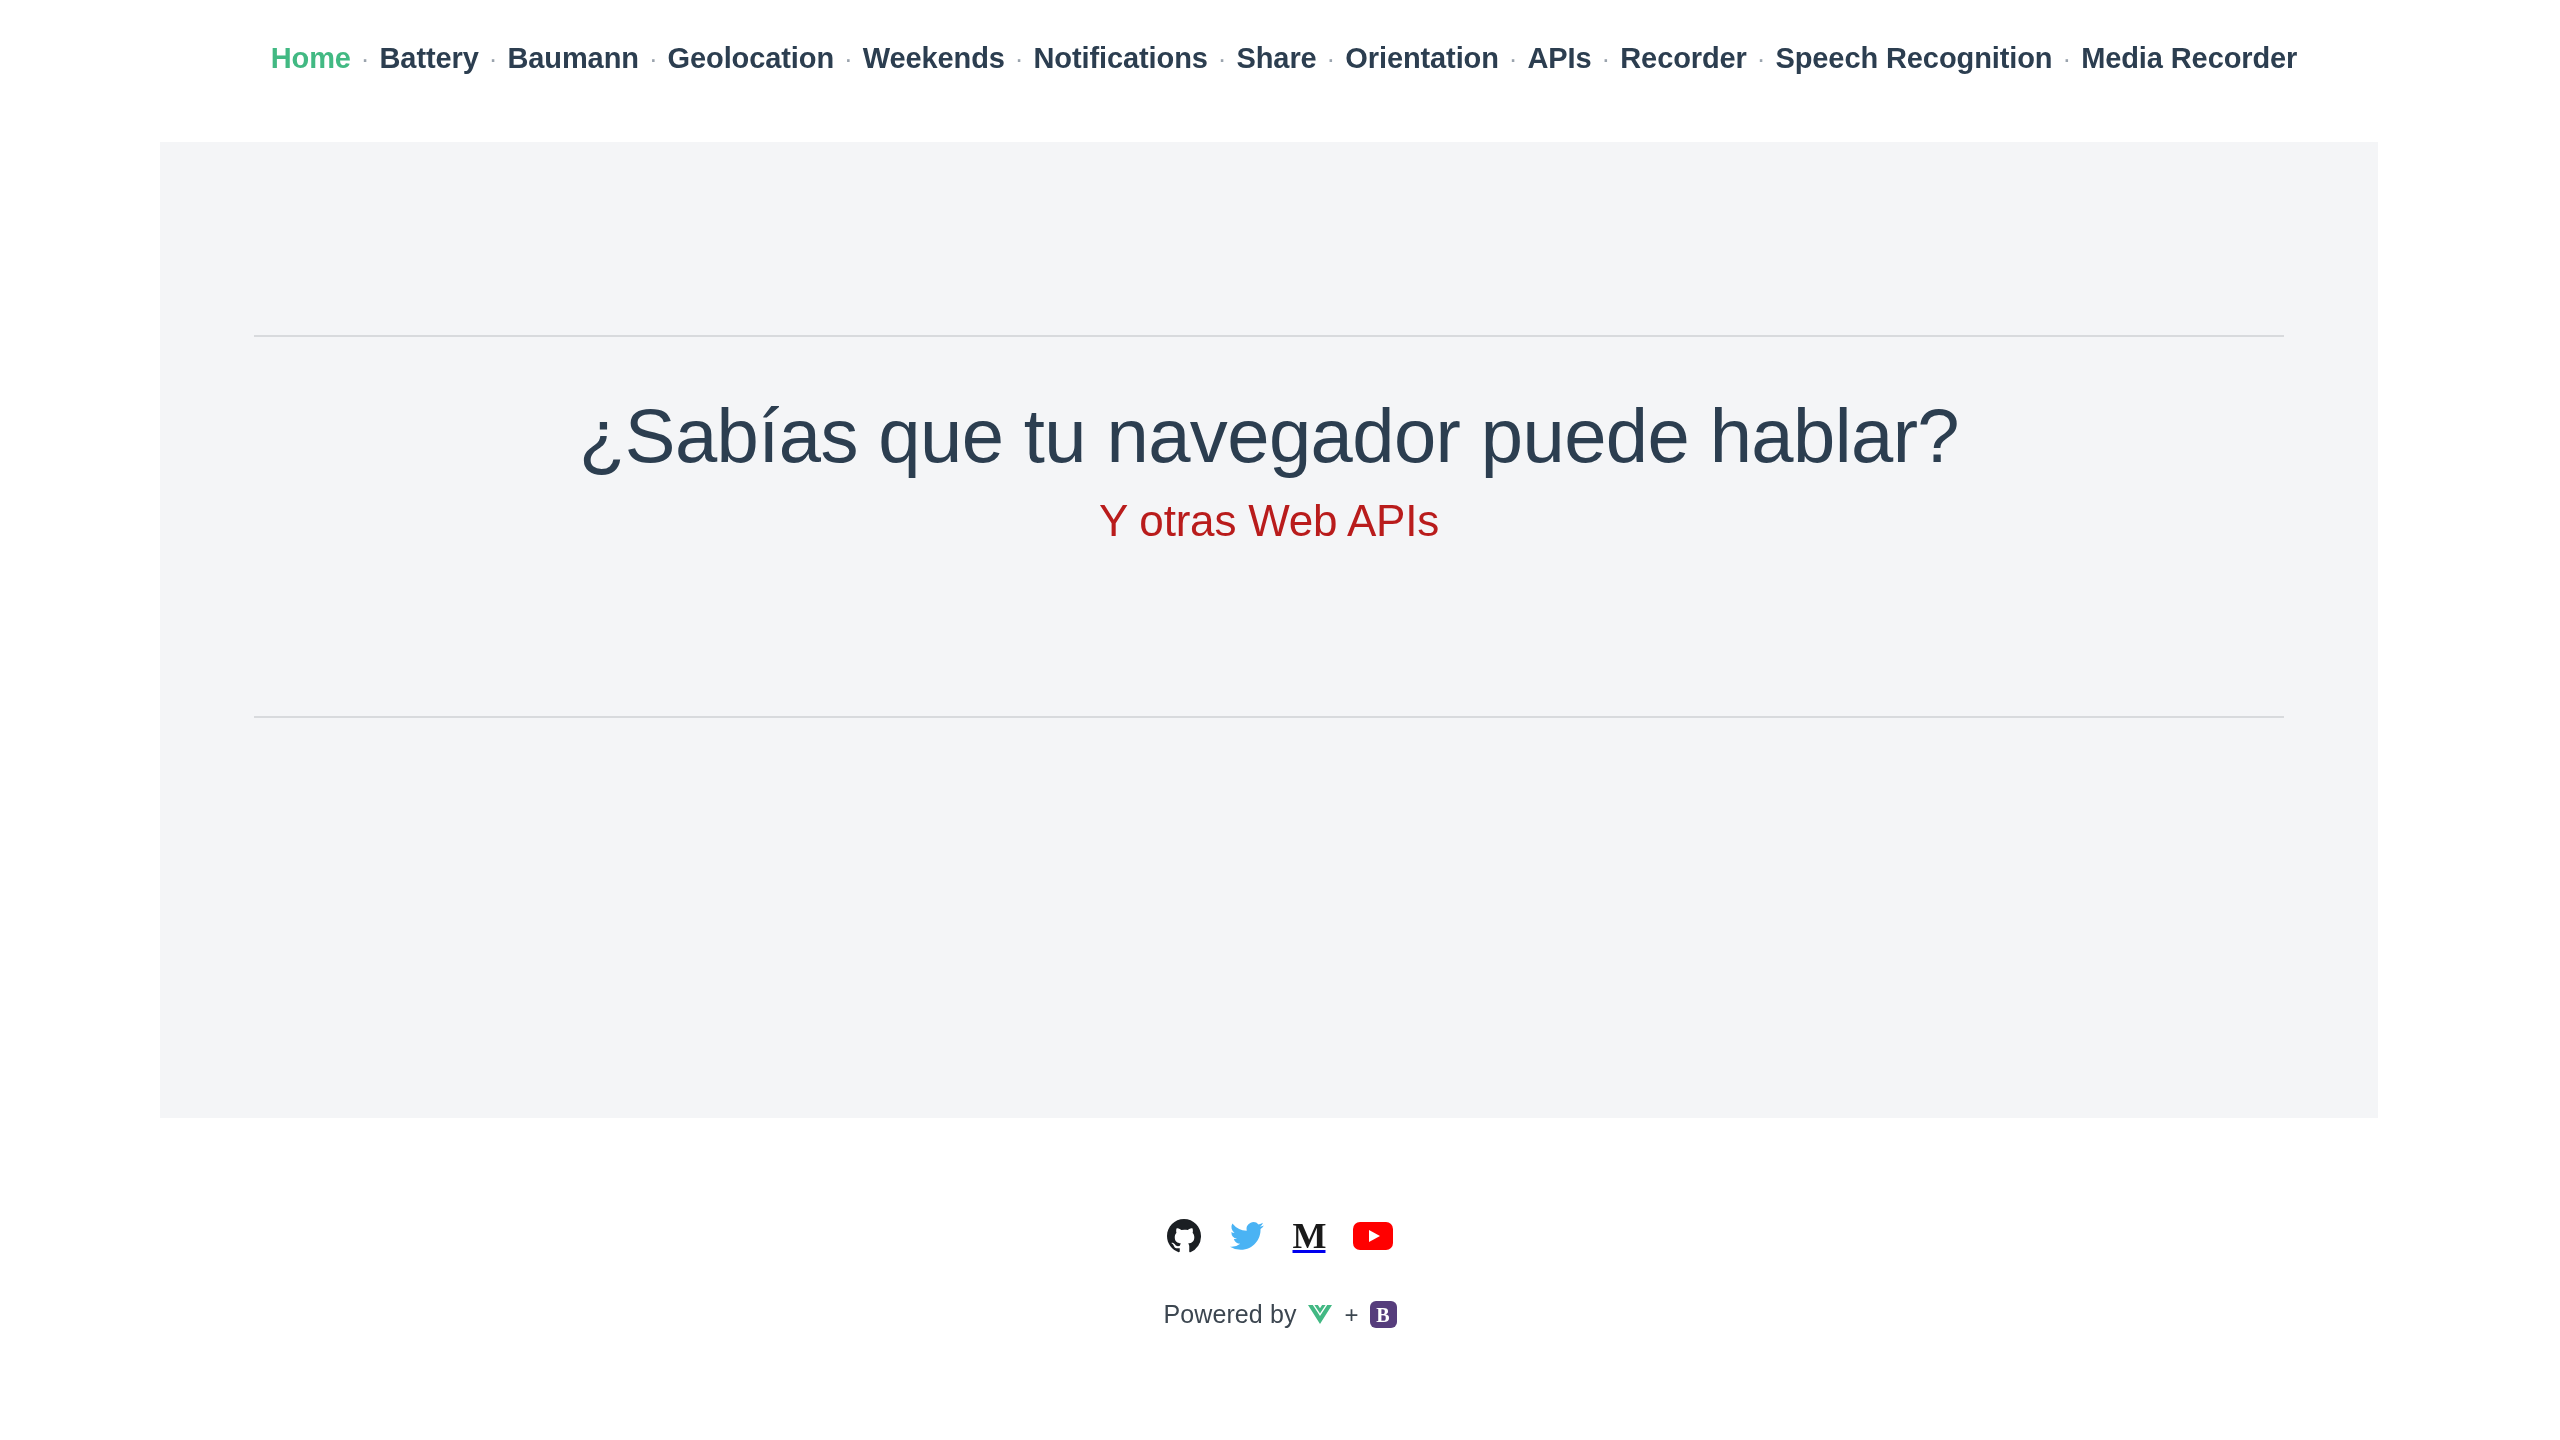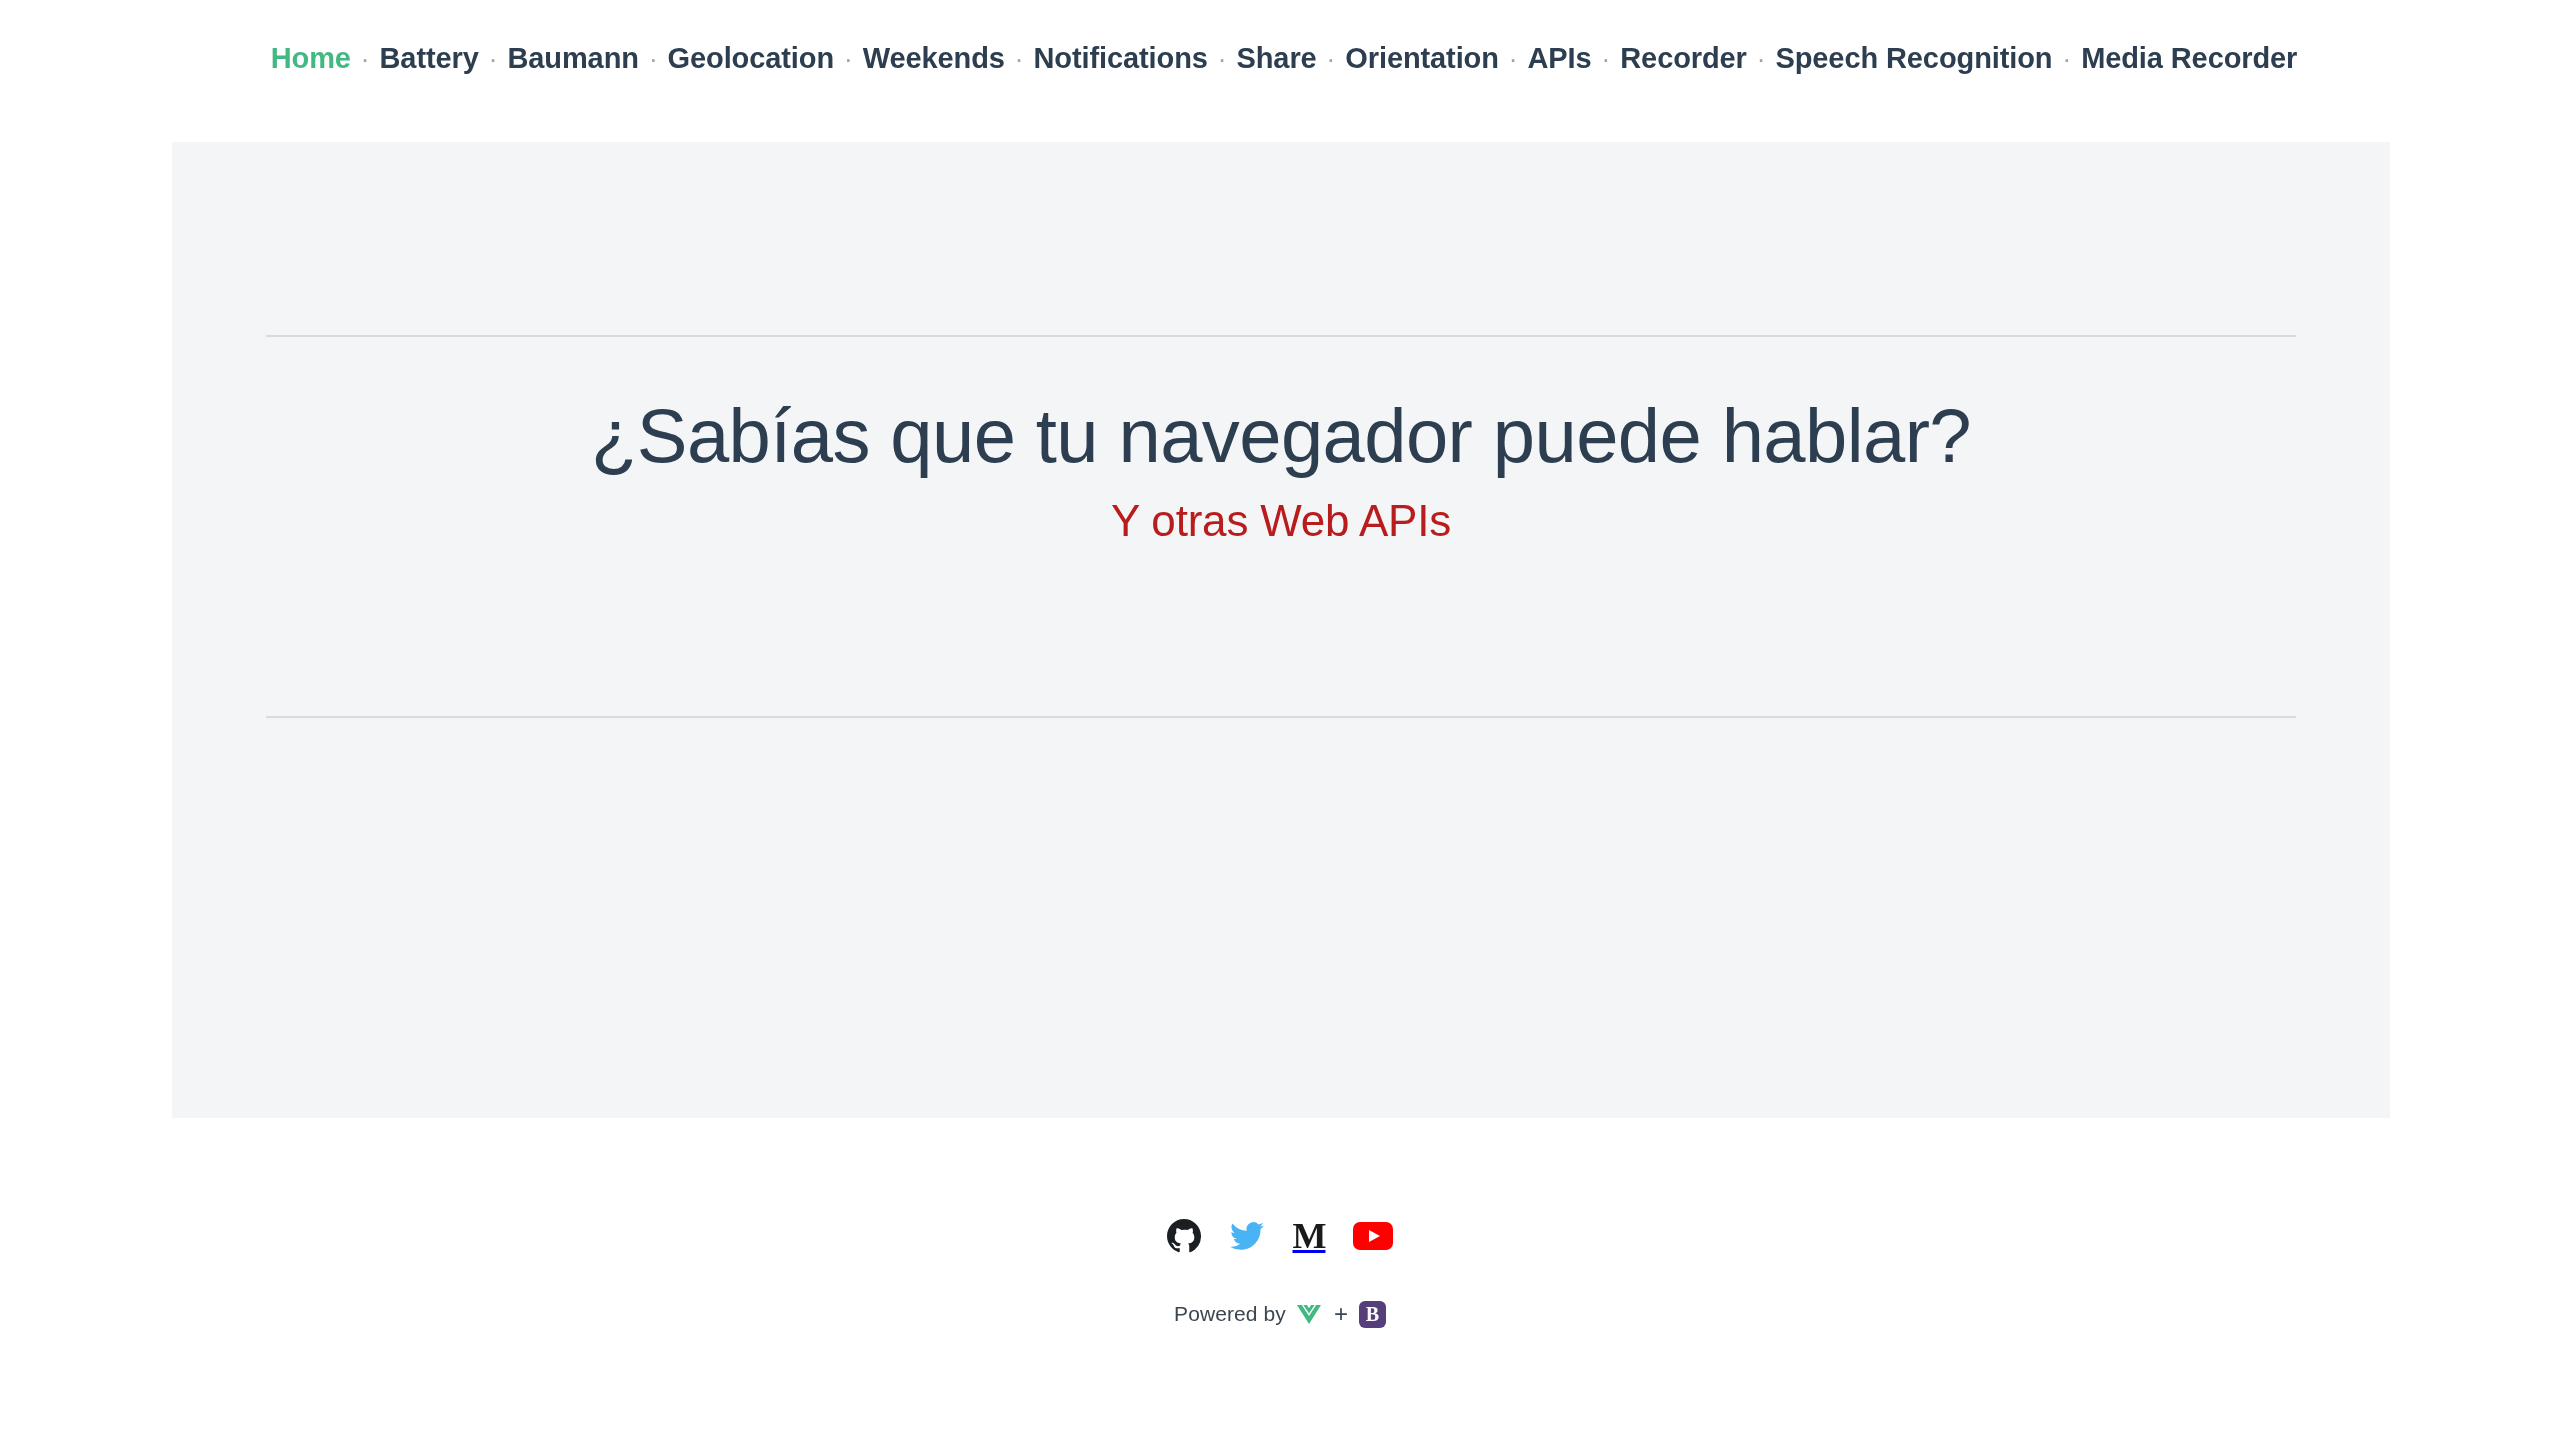--- a/index.html
+++ b/index.html
@@ -41,21 +41,21 @@
     font-size: 26px;
     color: #9aa3ad;
     margin: 0 10px;
     font-weight: normal;
     user-select: none;
   }
 
   
   .panel {
     position: absolute;
-    left: 172px; top: 142px;
+    left: 160px; top: 142px;
     width: 2218px; height: 976px;
     background: #f4f5f7;
   }
 
   .rule {
     position: absolute;
     left: 94px; width: 2030px;
     height: 2px;
     background: #d8dadd;
   }
@@ -151,21 +151,21 @@
   
   .footer {
     position: absolute;
     left: 0; top: 1300px; width: 2560px;
     display: flex;
     justify-content: center;
     align-items: center;
     gap: 9px;
   }
   .footer-text {
-    font-size: 21px;
+    font-size: 25px;
     font-weight: 300;
     color: #3c4650;
     letter-spacing: 0.1px;
   }
   .footer-plus {
     font-size: 24px;
     font-weight: 400;
     color: #3c4650;
     margin: 0 2px;
   }

